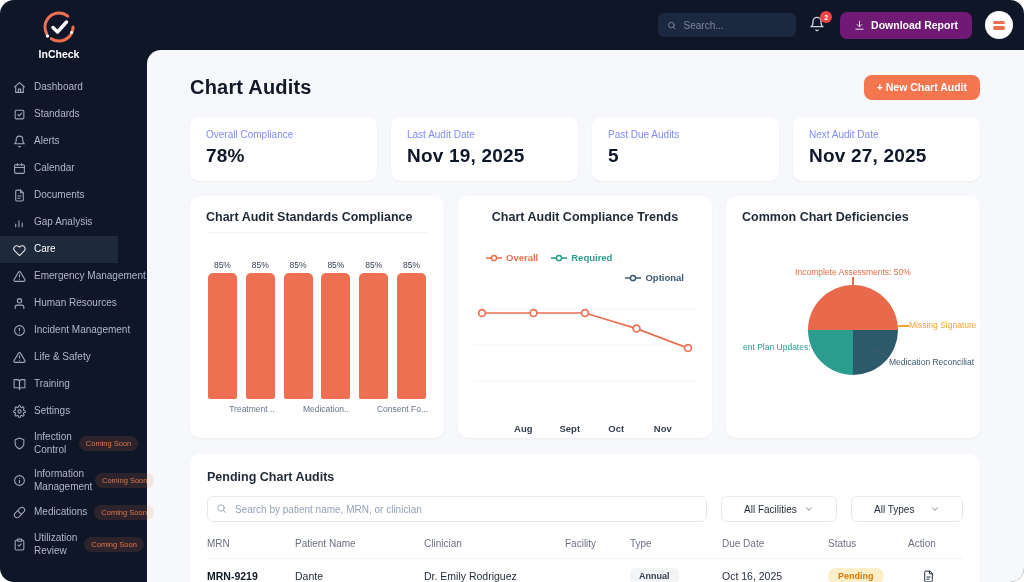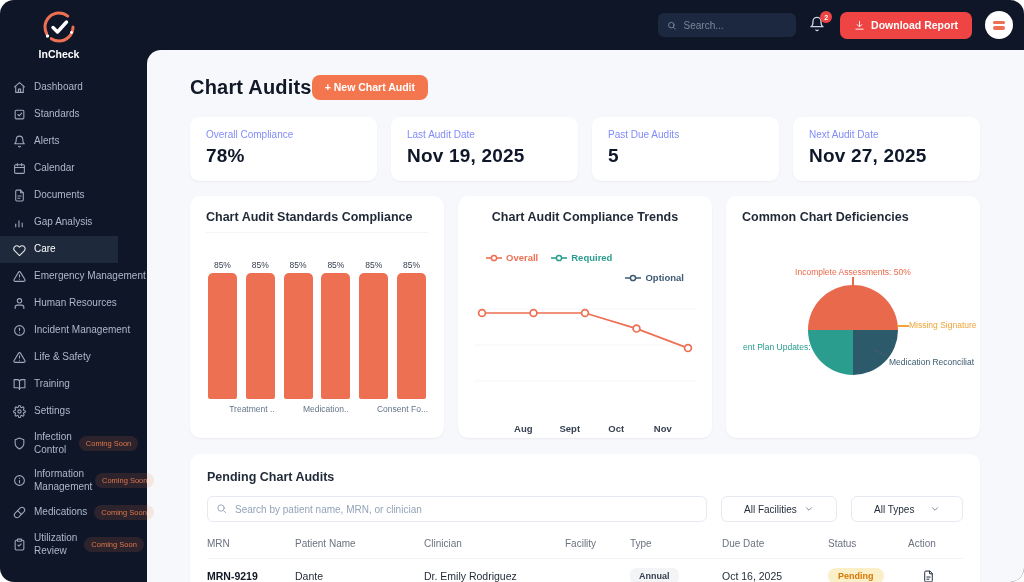--- a/index.html
+++ b/index.html
@@ -32,33 +32,33 @@
   .tsearch svg { width:11px; height:11px; stroke:#8E99AC; fill:none; stroke-width:2; stroke-linecap:round; }
   .tsearch input { background:transparent; border:none; outline:none; color:#CBD5E1;
     font-size:10px; width:100%; font-family:inherit; }
   .tsearch input::placeholder { color:#7C8798; }
   .bell-wrap { position:relative; width:18px; height:18px; cursor:pointer; }
   .bell-wrap svg { width:16px; height:16px; stroke:#CBD5E1; fill:none; stroke-width:2;
     stroke-linecap:round; stroke-linejoin:round; }
   .bell-badge { position:absolute; top:-5px; right:-5px; min-width:12px; height:12px;
     background:#EF4444; color:#fff; font-size:7px; font-weight:700; border-radius:7px;
     display:flex; align-items:center; justify-content:center; padding:0 2px; }
-  .dl-btn { display:flex; align-items:center; gap:6px; background:#ef4444; border:none;
+  .dl-btn { display:flex; align-items:center; gap:6px; background:#701a75; border:none;
     color:#fff; font-size:10.5px; font-weight:700; height:27px; padding:0 14px;
     border-radius:7px; cursor:pointer; font-family:inherit; }
   .dl-btn svg { width:11px; height:11px; stroke:#fff; fill:none; stroke-width:2;
     stroke-linecap:round; stroke-linejoin:round; }
   .avatar { width:28px; height:28px; background:#fff; border-radius:50%; cursor:pointer;
     display:flex; flex-direction:column; align-items:center; justify-content:center; gap:2px; }
   .avatar i { display:block; width:12px; height:3.5px; background:#ED7052; border-radius:2px; }
 
   
   .main { position:absolute; left:147px; top:50px; right:0; bottom:0; background:#F7F8FB;
     border-top-left-radius:14px; padding:24px 44px 0 43px; overflow:hidden; z-index:1; }
-  .page-head { display:flex; align-items:center; justify-content:flex-start; height:26px; }
+  .page-head { display:flex; align-items:center; justify-content:space-between; height:26px; }
   .page-title { font-size:20px; font-weight:800; color:#111827; letter-spacing:.2px; }
   .new-btn { background:#F4764E; border:none; color:#fff; font-size:10.5px; font-weight:700;
     height:25px; padding:0 13px; border-radius:8px; cursor:pointer; font-family:inherit; }
 
   .stats { display:grid; grid-template-columns:repeat(4,1fr); gap:14px; margin-top:17px; }
   .stat-card { background:#fff; border-radius:9px; padding:12px 16px; height:64px;
     box-shadow:0 1px 2px rgba(15,23,42,.05); }
   .stat-label { color:#818CF8; font-size:10px; }
   .stat-value { color:#0F172A; font-size:19px; font-weight:800; margin-top:5px; letter-spacing:.2px; }
 

